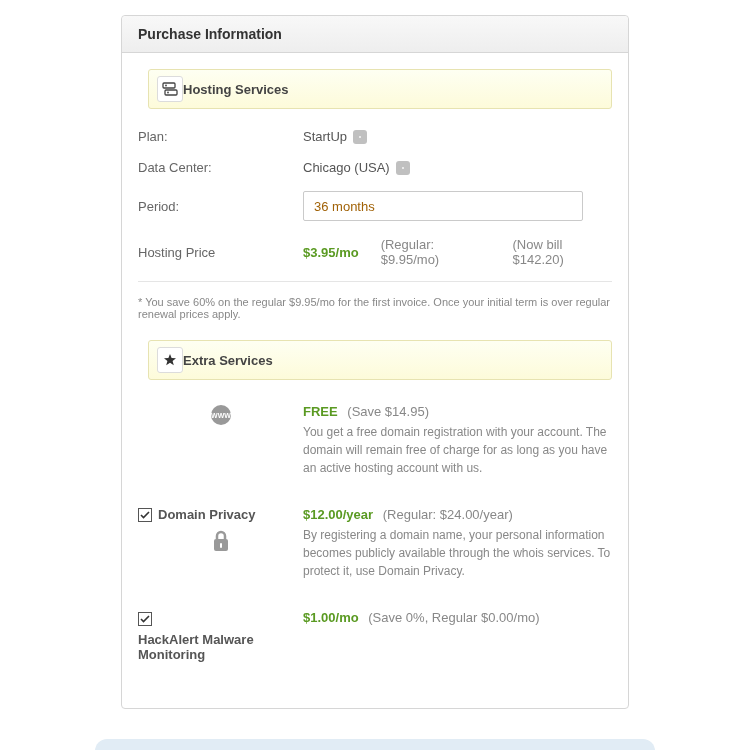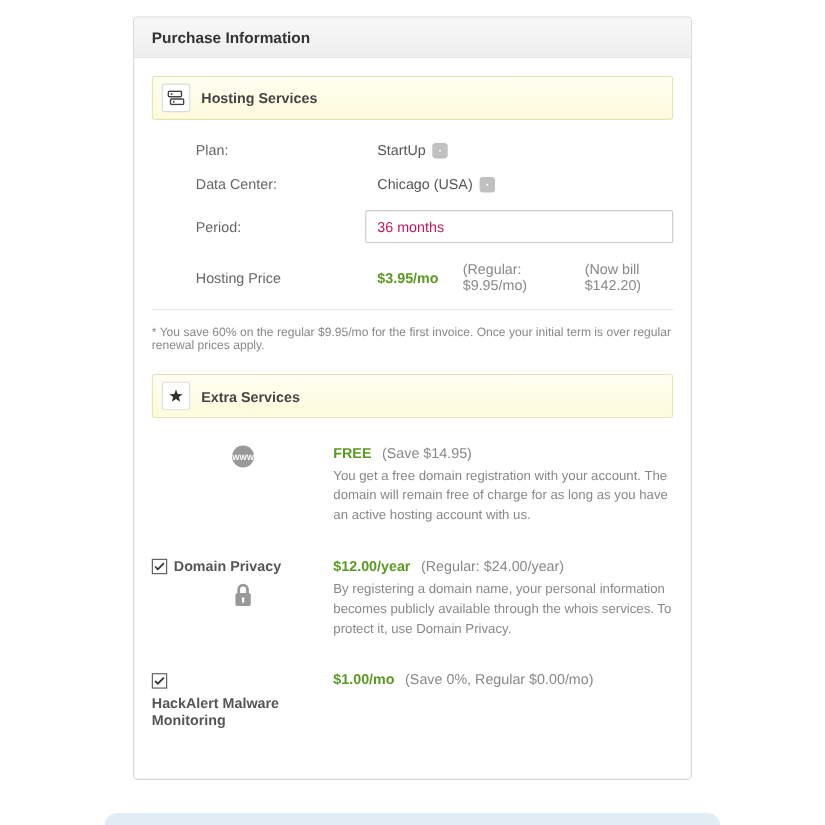--- a/index.html
+++ b/index.html
@@ -23,43 +23,42 @@
     border-radius: 4px 4px 0 0;
     padding: 10px 16px;
     font-weight: bold;
     font-size: 14px;
     color: #333;
   }
   .panel-body { padding: 16px; }
   .section-header {
     display: flex;
     align-items: center;
-    gap: 10px;
     background: linear-gradient(#fefff2, #fdfbda);
     border: 1px solid #e7e3b1;
     border-radius: 3px;
     padding: 6px 8px;
     margin-bottom: 12px;
+    margin-left: 10px;
   }
   .section-icon-box {
     width: 26px;
     height: 26px;
     background: #fff;
     border: 1px solid #dcdcdc;
     border-radius: 3px;
     display: flex;
     align-items: center;
     justify-content: center;
   }
   .section-title { font-weight: bold; font-size: 13px; color: #444; }
   .field-row {
     display: flex;
     align-items: center;
     padding: 8px 0;
-    margin-left: 40px;
   }
   .field-label {
     width: 165px;
     color: #666;
     font-size: 13px;
   }
   .field-value {
     flex: 1;
     color: #555;
     font-size: 13px;
@@ -78,21 +77,21 @@
     color: #fff;
     font-size: 10px;
   }
   .select {
     width: 280px;
     height: 30px;
     border: 1px solid #cacaca;
     border-radius: 2px;
     padding: 0 10px;
     font-size: 13px;
-    color: #be185d;
+    color: #a16207;
     display: flex;
     align-items: center;
     background: #fff;
   }
   .price-green { color: #5a9a22; font-weight: bold; }
   .muted { color: #888; }
   .divider-line { border-top: 1px solid #e5e5e5; margin-top: 6px; }
   .footnote {
     font-size: 11px;
     color: #888;

